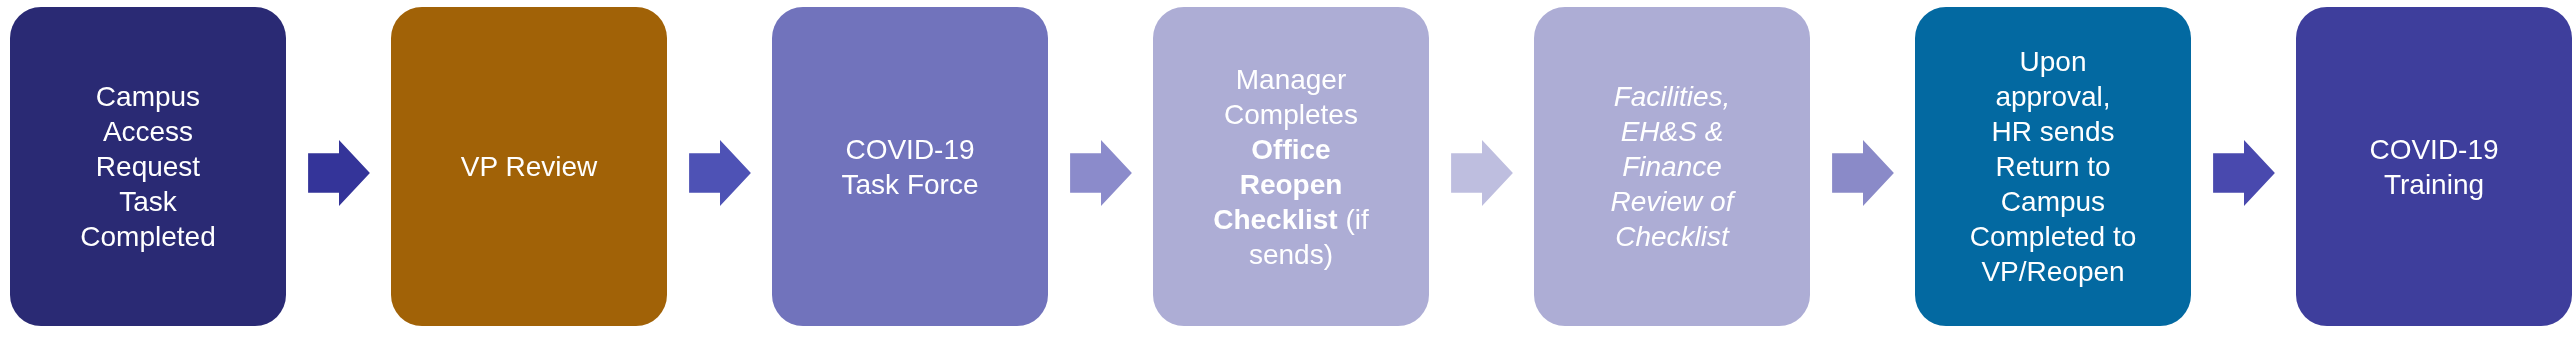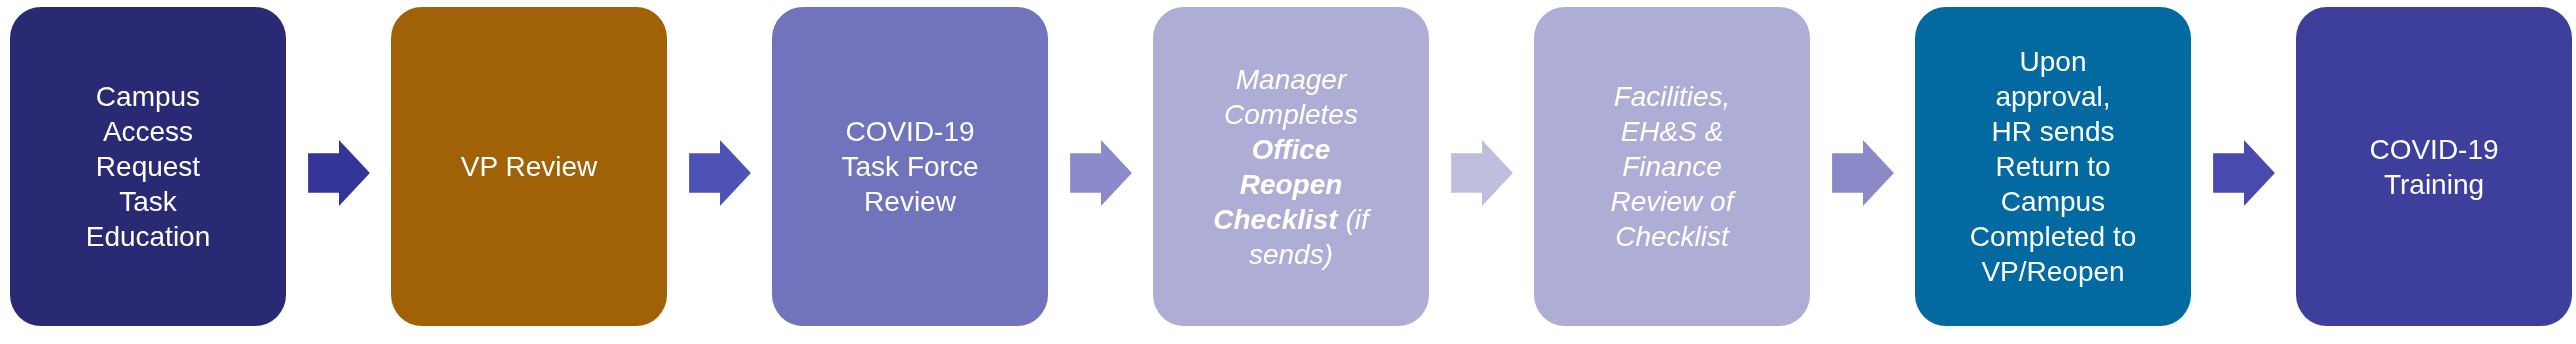--- a/index.html
+++ b/index.html
@@ -60,21 +60,21 @@
 <body>
 
 <div class="flow">
     <div class="flow-margin"></div>
     <div class="step" style="background: rgb(42, 42, 116);">
       <div class="step-text">
         <div class="line"><span>Campus</span></div>
         <div class="line"><span>Access</span></div>
         <div class="line"><span>Request</span></div>
         <div class="line"><span>Task</span></div>
-        <div class="line"><span>Education</span></div>
+        <div class="line"><span>Completed</span></div>
       </div>
     </div>
     <div class="gap">
       <svg class="arrow-svg" width="62" height="66" viewBox="0 0 88 94">
         <polygon points="0,19 44,19 44,0 88,47 44,94 44,75 0,75" fill="#343499"></polygon>
       </svg>
     </div>
     <div class="step" style="background: #a16207;">
       <div class="step-text">
         <div class="line"><span>VP Review</span></div>
@@ -82,29 +82,28 @@
     </div>
     <div class="gap">
       <svg class="arrow-svg" width="62" height="66" viewBox="0 0 88 94">
         <polygon points="0,19 44,19 44,0 88,47 44,94 44,75 0,75" fill="#4E52B5"></polygon>
       </svg>
     </div>
     <div class="step" style="background: rgb(113, 115, 188);">
       <div class="step-text">
         <div class="line"><span>COVID-19</span></div>
         <div class="line"><span>Task Force</span></div>
-        <div class="line"><span>Review</span></div>
       </div>
     </div>
     <div class="gap">
       <svg class="arrow-svg" width="62" height="66" viewBox="0 0 88 94">
         <polygon points="0,19 44,19 44,0 88,47 44,94 44,75 0,75" fill="#8B8BCB"></polygon>
       </svg>
     </div>
-    <div class="step" style="background: rgb(173, 173, 213); font-style: italic;">
+    <div class="step" style="background: rgb(173, 173, 213);">
       <div class="step-text">
         <div class="line"><span>Manager</span></div>
         <div class="line"><span>Completes</span></div>
         <div class="line"><span class="bold">Office</span></div>
         <div class="line"><span class="bold">Reopen</span></div>
         <div class="line"><span class="bold">Checklist</span><span> (if</span></div>
         <div class="line"><span>sends)</span></div>
       </div>
     </div>
     <div class="gap">

